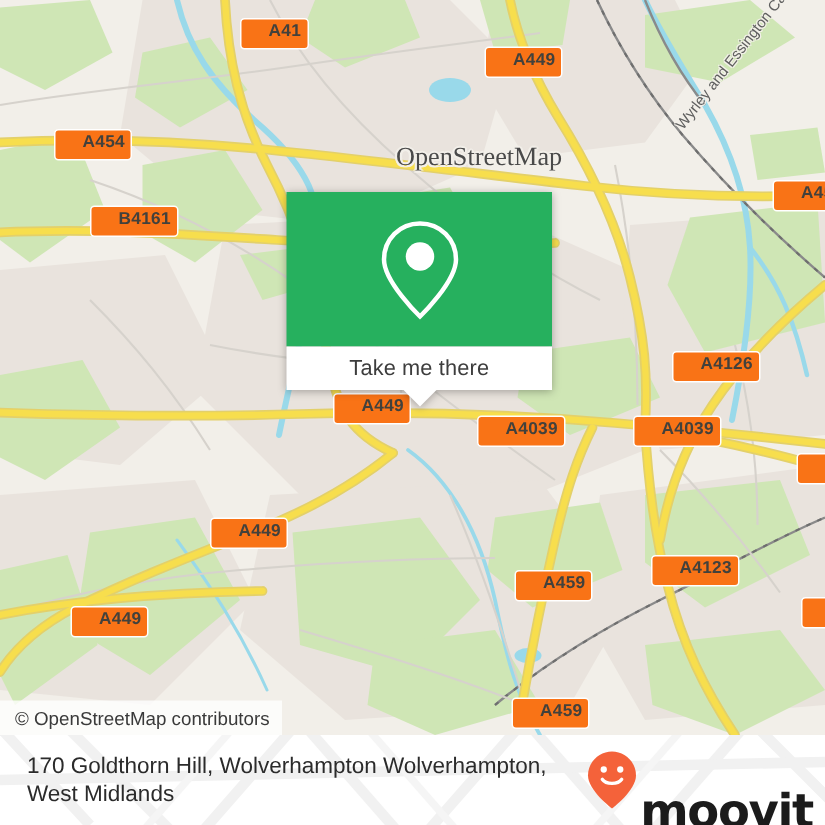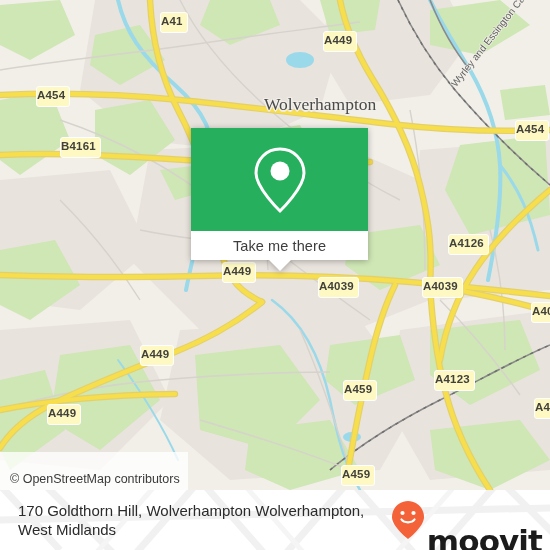--- a/index.html
+++ b/index.html
@@ -30,21 +30,21 @@
     overflow: hidden;
   }
   #map svg { display: block; }
 
   .osm-attrib {
     position: absolute;
     left: 0;
     bottom: 0;
     height: 22px;
     line-height: 22px;
-    padding: 16px 8px 0 10px;
+    padding: 1px 8px 0 10px;
     background: rgba(255,255,255,0.78);
     font-size: 12.5px;
     color: #3a3a3a;
     font-family: "Liberation Sans", sans-serif;
     white-space: nowrap;
   }
 
   
   #callout {
     position: absolute;
@@ -82,29 +82,29 @@
     margin-left: -11px;
     width: 0; height: 0;
     border-left: 11px solid transparent;
     border-right: 11px solid transparent;
     border-top: 11px solid #ffffff;
   }
 
   
   .shield {
     position: absolute;
-    background: #fef9c3;
+    background: #f97316;
     border: 1.6px solid #ffffff;
     border-radius: 3px;
     color: #42413c;
     font-family: "Liberation Sans", sans-serif;
     font-size: 11.5px;
     font-weight: bold;
     line-height: 1;
-    padding: 3px 4px 4px 0;
+    padding: 3px 4px 4px 18px;
     white-space: nowrap;
     box-sizing: border-box;
     letter-spacing: 0.2px;
   }
 
   .place-label {
     position: absolute;
     font-family: "Liberation Serif", serif;
     font-size: 17.5px;
     color: #4a4a4a;
@@ -289,21 +289,21 @@
           <path d="M262 302 C240 320 210 338 175 352 C135 368 90 385 50 405 C25 418 10 432 0 448"></path>
           <path d="M0 410 C50 400 110 395 175 394"></path>
           <path d="M430 285 C432 320 436 355 445 390 C455 430 470 460 490 490"></path>
           <path d="M550 190 C520 215 495 240 475 270 C455 300 445 330 440 360"></path>
           <path d="M348 470 C355 430 362 395 370 360 C378 325 385 305 395 285"></path>
           <path d="M430 285 C470 292 510 300 550 312"></path>
         </g>
       </g>
     </svg>
 
-    <div class="place-label" style="left:264px; top:94px;">Wolverhampton</div>
+    <div class="place-label" style="left:264px; top:94px;">OpenStreetMap</div>
 
     <div class="canal-label" style="left:449px; top:82px; transform: rotate(-52deg);">Wyrley and Essington Canal</div>
 
     <div class="shield" style="left:160px; top:12px;">A41</div>
     <div class="shield" style="left:323px; top:31px;">A449</div>
     <div class="shield" style="left:36px;  top:86px;">A454</div>
     <div class="shield" style="left:515px; top:120px;">A454</div>
     <div class="shield" style="left:60px;  top:137px;">B4161</div>
     <div class="shield" style="left:448px; top:201px;margin-top:33px;">A4126</div>
     <div class="shield" style="left:222px; top:262px;">A449</div>

